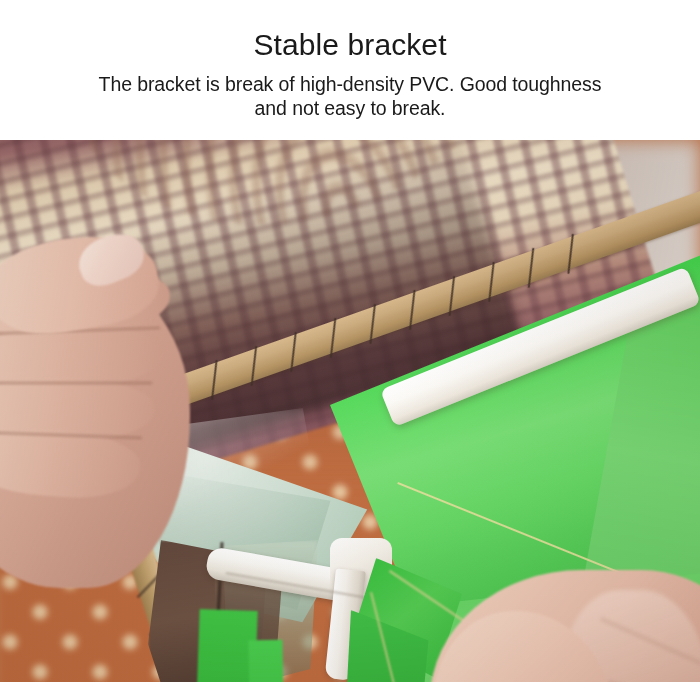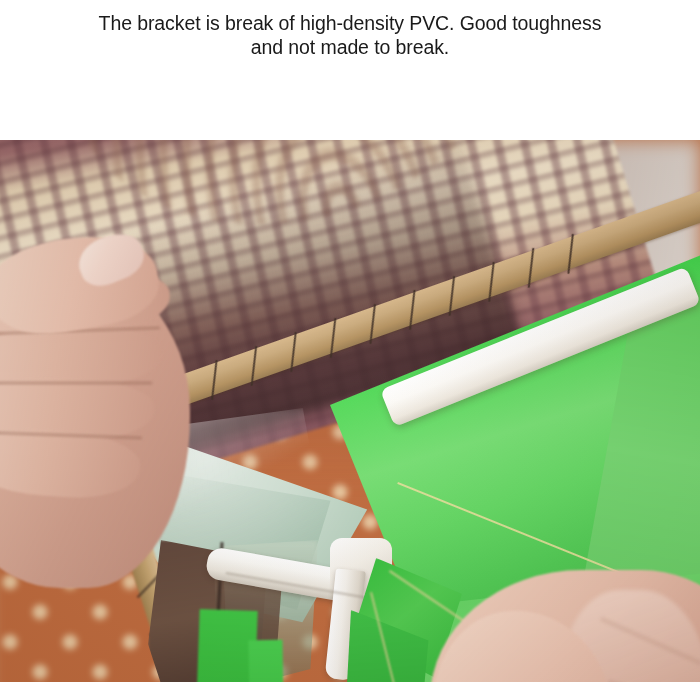--- a/index.html
+++ b/index.html
@@ -477,23 +477,24 @@
     background: radial-gradient(ellipse at 50% 48%, rgba(255,255,255,0.04) 0%, rgba(60,40,30,0.10) 100%);
     pointer-events: none;
   }
 </style>
 </head>
 <body>
 
 <div class="page">
 
   <div class="header">
+    <h1 class="title">Stable bracket</h1>
     <p class="subtitle">
       <span class="line">The bracket is break of high-density PVC. Good toughness</span>
-      <span class="line">and not made to break.</span>
+      <span class="line">and not easy to break.</span>
     </p>
   </div>
 
   <div class="photo">
 
     <div class="bg-wall"></div>
     <div class="bg-floor"></div>
     <div class="bg-floor-shade"></div>
 
     <div class="canopy">

